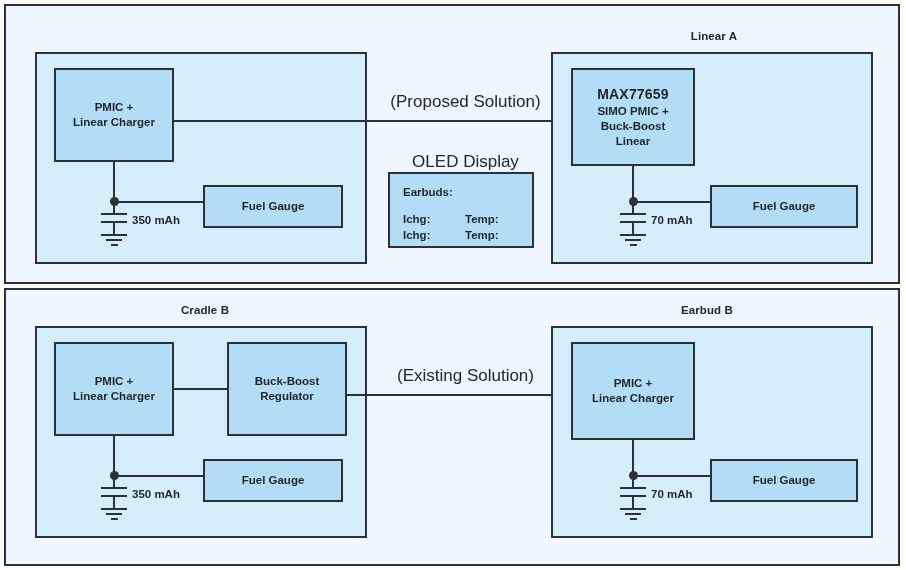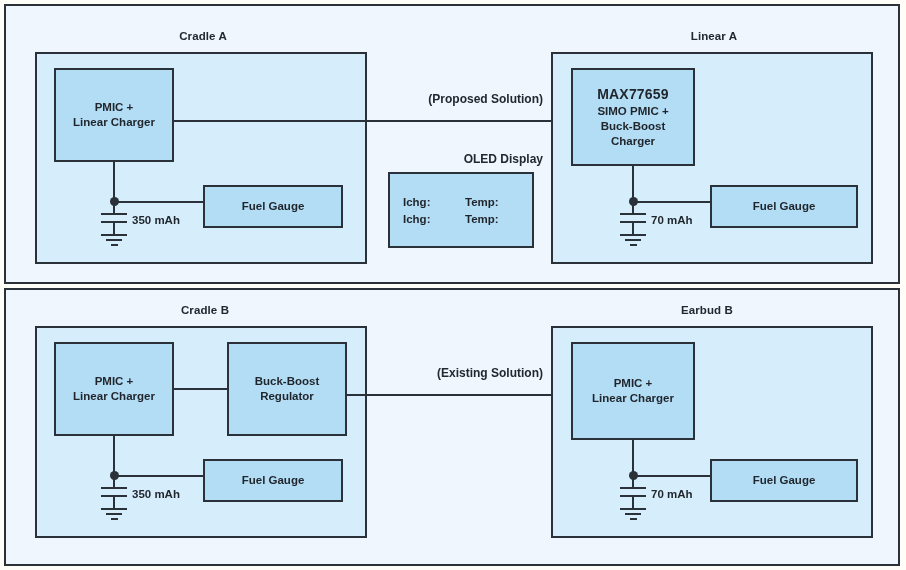--- a/index.html
+++ b/index.html
@@ -141,44 +141,43 @@
     background: #2b3138;
     height: 2px;
   }
   .gnd i:nth-child(1) { top: 0px; left: 0px;  width: 26px; }
   .gnd i:nth-child(2) { top: 5px; left: 5px;  width: 16px; }
   .gnd i:nth-child(3) { top: 10px; left: 10px; width: 7px; }
 
   
   .caption {
     position: absolute;
-    font-size: 12px;
-    font-weight: bold;
+    font-size: 17px;
+    font-weight: normal;
     color: #22282e;
     white-space: nowrap;
-    text-align: right;
+    text-align: center;
   }
 
   
   .mah {
     position: absolute;
     font-size: 11.5px;
     font-weight: bold;
     color: #1f252b;
     white-space: nowrap;
   }
 </style>
 </head>
 <body>
 
 <div id="diagram">
 
   <div class="panel" id="panel-top">
 
-    <div class="group-title" style="left:33px; top:24px; width:328px;">Cradle A</div>
     <div class="group" style="left:29px; top:46px; width:332px; height:212px;"></div>
 
     <div class="block" style="left:48px; top:62px; width:120px; height:94px;">
       <span>PMIC +</span>
       <span>Linear Charger</span>
     </div>
 
     <div class="wire-v" style="left:107px; top:156px; height:41px;"></div>
 
     <div class="junction" style="left:103.5px; top:191px;"></div>
@@ -206,38 +205,41 @@
       <span>Fuel Gauge</span>
     </div>
 
     <div class="caption" style="left:382px; top:86px; width:155px;">(Proposed Solution)</div>
 
     <div class="wire-h" style="left:166px; top:114px; width:382px;"></div>
     <div class="arrow" style="left:546px; top:109px;"></div>
 
     <div class="caption" style="left:382px; top:146px; width:155px;">OLED Display</div>
     <div class="oled" style="left:382px; top:166px; width:146px; height:76px;">
+      <div class="line">
+        <span>Earbuds:</span>
+      </div>
       <div class="line gap">
         <span class="col-a">Ichg:</span>
         <span>Temp:</span>
       </div>
       <div class="line">
         <span class="col-a">Ichg:</span>
         <span>Temp:</span>
       </div>
     </div>
 
     <div class="group-title" style="left:549px; top:24px; width:318px;">Linear A</div>
     <div class="group" style="left:545px; top:46px; width:322px; height:212px;"></div>
 
     <div class="block" style="left:565px; top:62px; width:124px; height:98px;">
       <span class="big">MAX77659</span>
       <span>SIMO PMIC +</span>
       <span>Buck-Boost</span>
-      <span>Charger</span>
+      <span>Linear</span>
     </div>
 
     <div class="wire-v" style="left:626px; top:160px; height:37px;"></div>
     <div class="junction" style="left:622.5px; top:191px;"></div>
     <div class="wire-h" style="left:626px; top:194.5px; width:80px;"></div>
     <div class="wire-v" style="left:626px; top:196px; height:12px;"></div>
     <div class="cap" style="left:614px; top:207px;">
       <span class="plate top"></span>
       <span class="plate bot"></span>
     </div>

